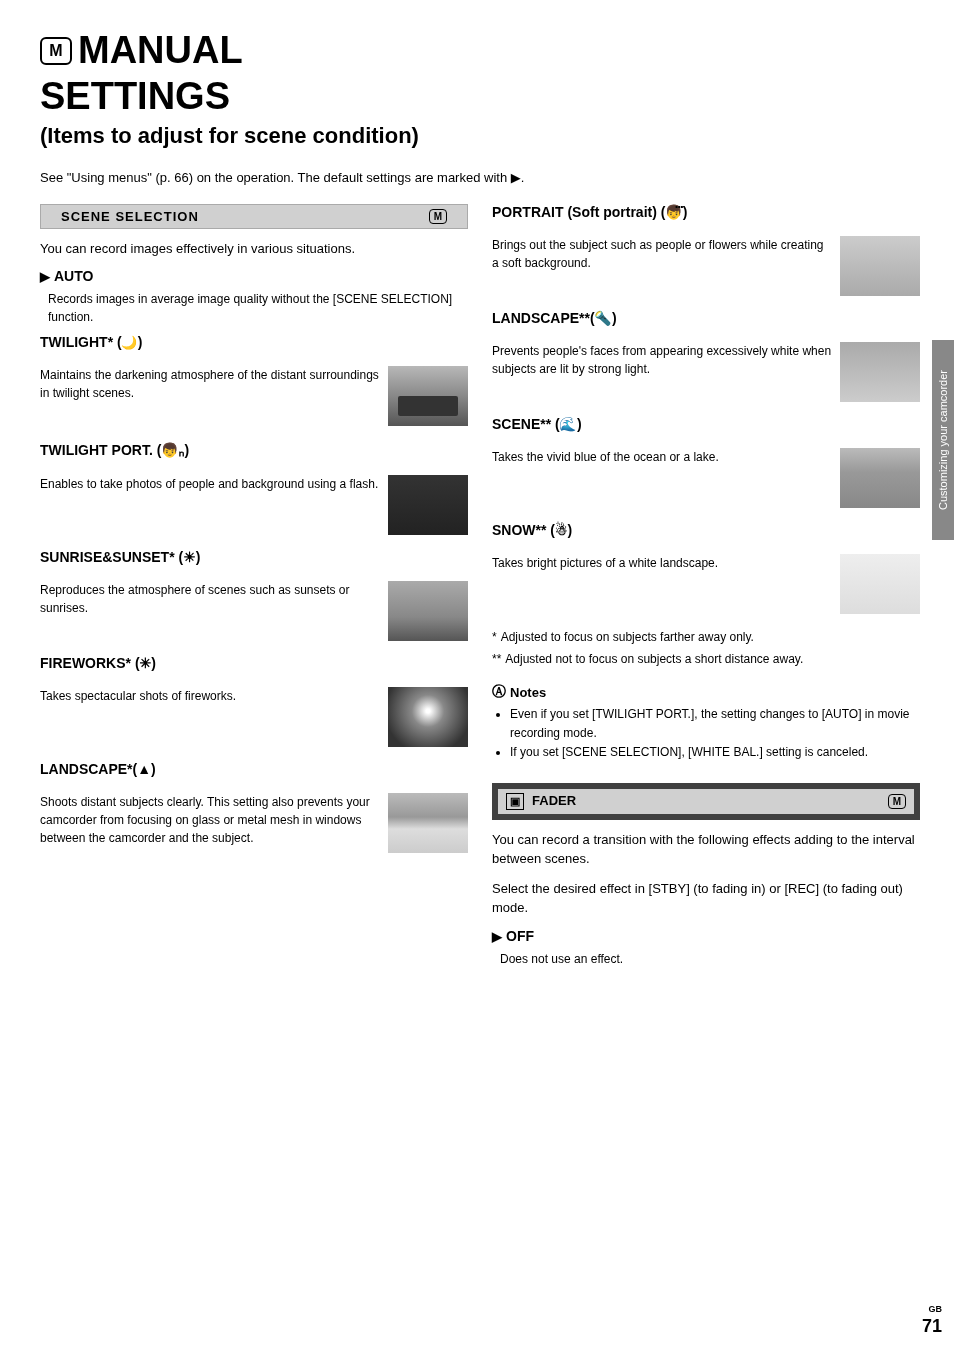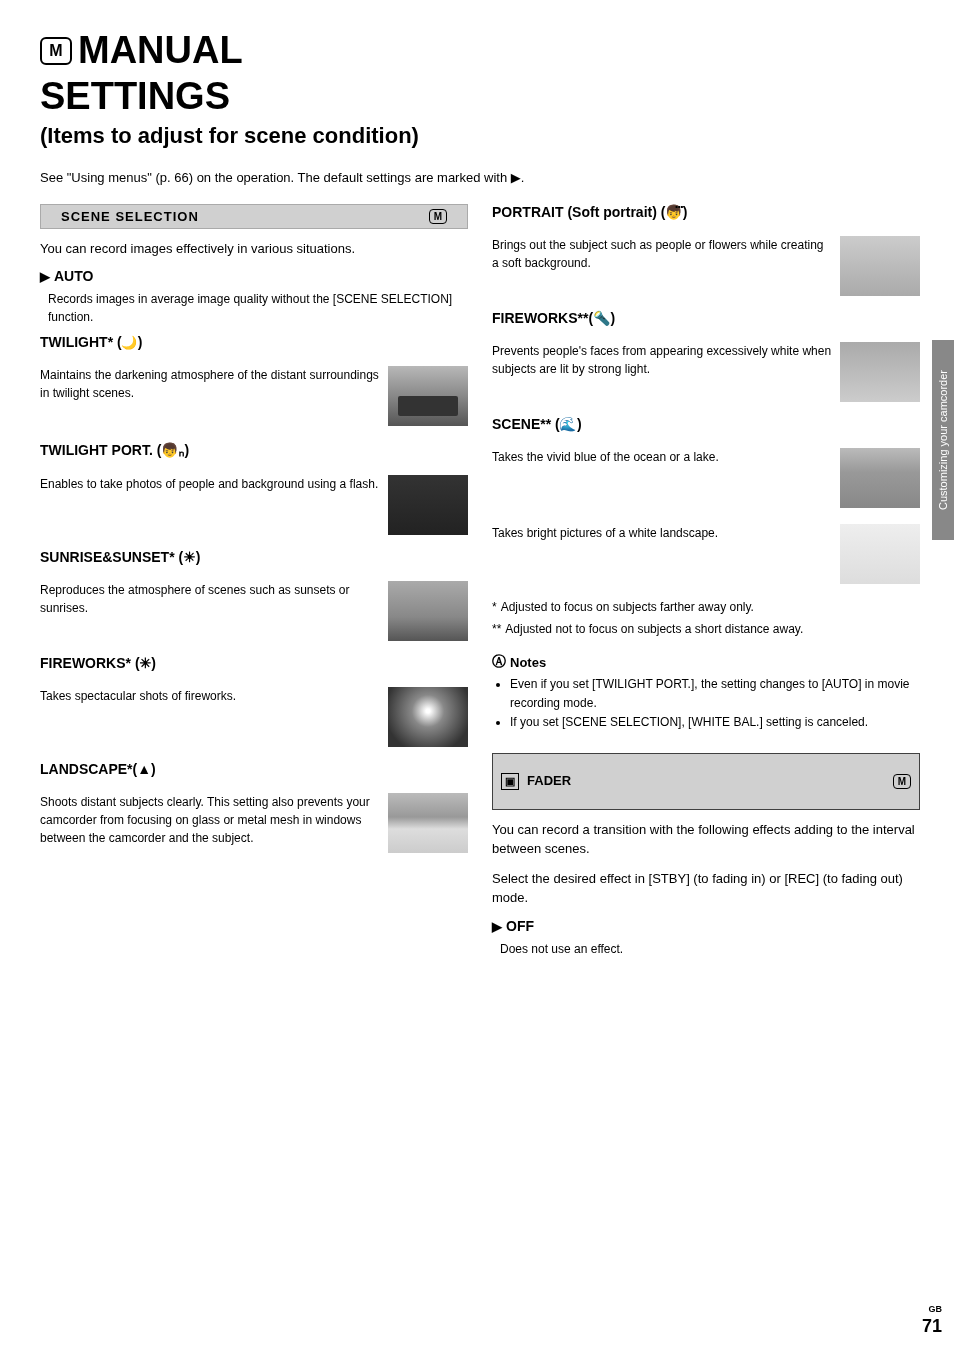--- a/index.html
+++ b/index.html
@@ -251,23 +251,23 @@
 
     
     .fader-section {
       margin-top: 20px;
     }
     .fader-section-header {
       display: flex;
       align-items: center;
       justify-content: space-between;
       background: #d0d0d0;
-      padding: 19px 8px;
+      padding: 4px 8px;
       margin-bottom: 10px;
-      border: 1px solid #404040;
+      border: 6px solid #404040;
     }
     .fader-icon {
       display: inline-flex;
       align-items: center;
       border: 1.5px solid #000;
       padding: 1px 3px;
       font-size: 11px;
       margin-right: 4px;
     }
 
@@ -366,36 +366,37 @@
 
         <div class="scene-item">
           <div class="scene-title">PORTRAIT (Soft portrait) (👦⃛)</div>
           <div class="scene-row">
             <p class="scene-desc">Brings out the subject such as people or flowers while creating a soft background.</p>
             <div class="scene-img thumb-portrait"></div>
           </div>
         </div>
 
         <div class="scene-item">
-          <div class="scene-title">FIREWORKS**(🔦)</div>
+          <div class="scene-title">LANDSCAPE**(🔦)</div>
           <div class="scene-row">
             <p class="scene-desc">Prevents people's faces from appearing excessively white when subjects are lit by strong light.</p>
             <div class="scene-img thumb-spotlight"></div>
           </div>
         </div>
 
         <div class="scene-item">
           <div class="scene-title">SCENE** (🌊)</div>
           <div class="scene-row">
             <p class="scene-desc">Takes the vivid blue of the ocean or a lake.</p>
             <div class="scene-img thumb-beach"></div>
           </div>
         </div>
 
         <div class="scene-item">
+          <div class="scene-title">SNOW** (☃)</div>
           <div class="scene-row">
             <p class="scene-desc">Takes bright pictures of a white landscape.</p>
             <div class="scene-img thumb-snow"></div>
           </div>
         </div>
 
         <div class="footnote">
           <div class="footnote-item">
             <span>*</span>
             <span>Adjusted to focus on subjects farther away only.</span>

